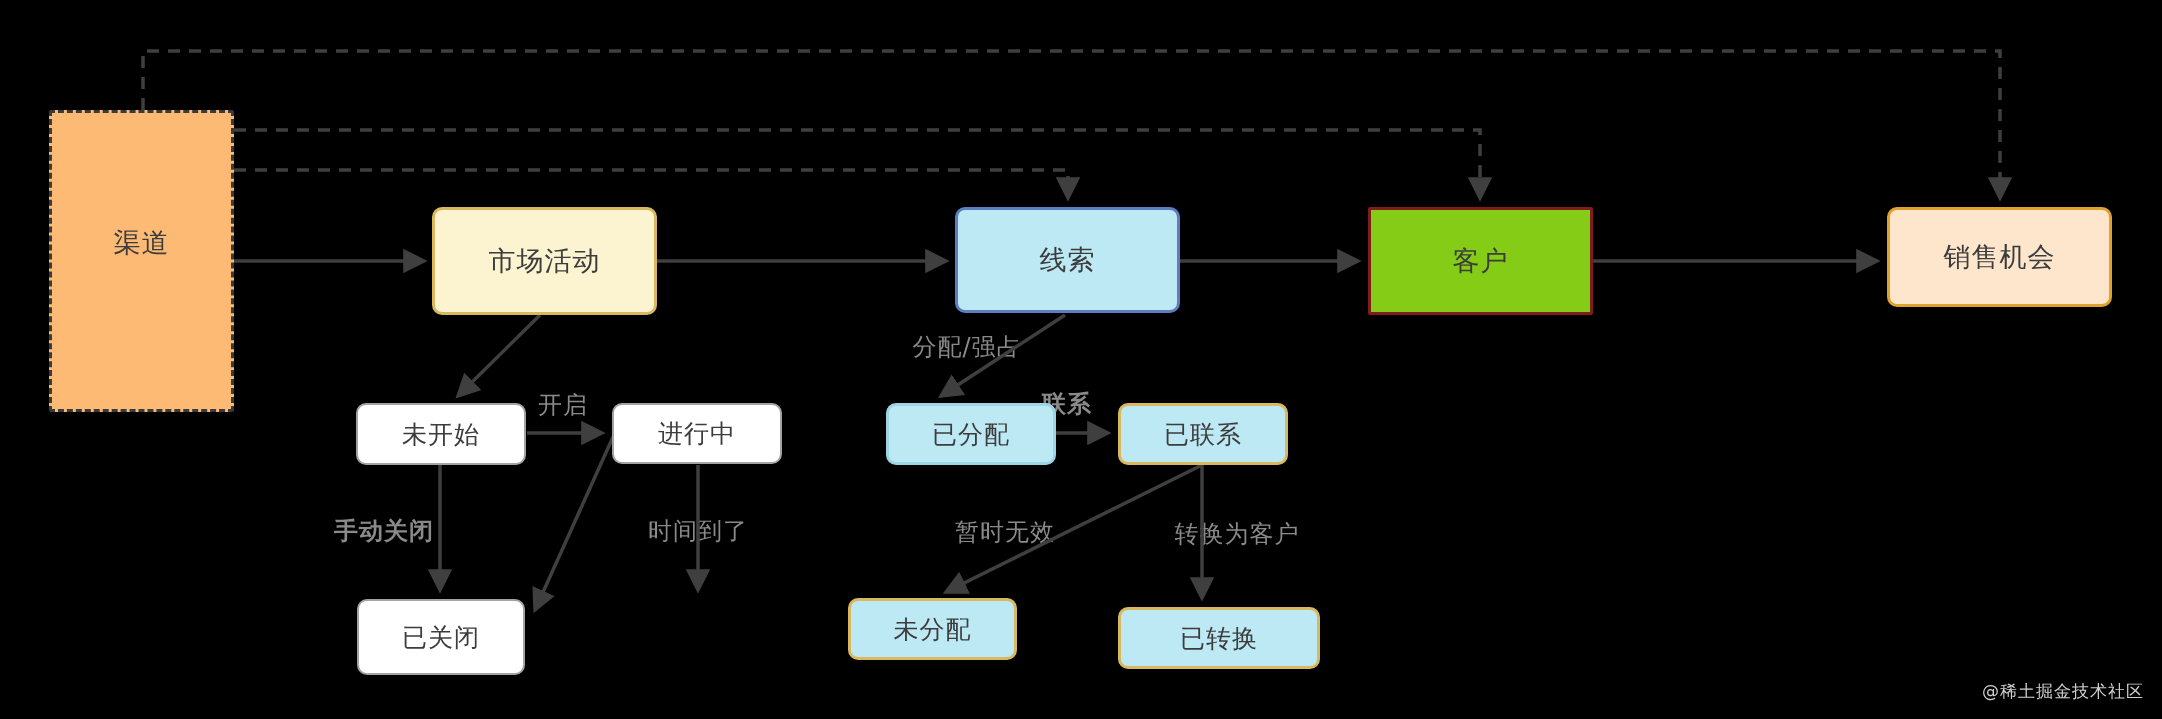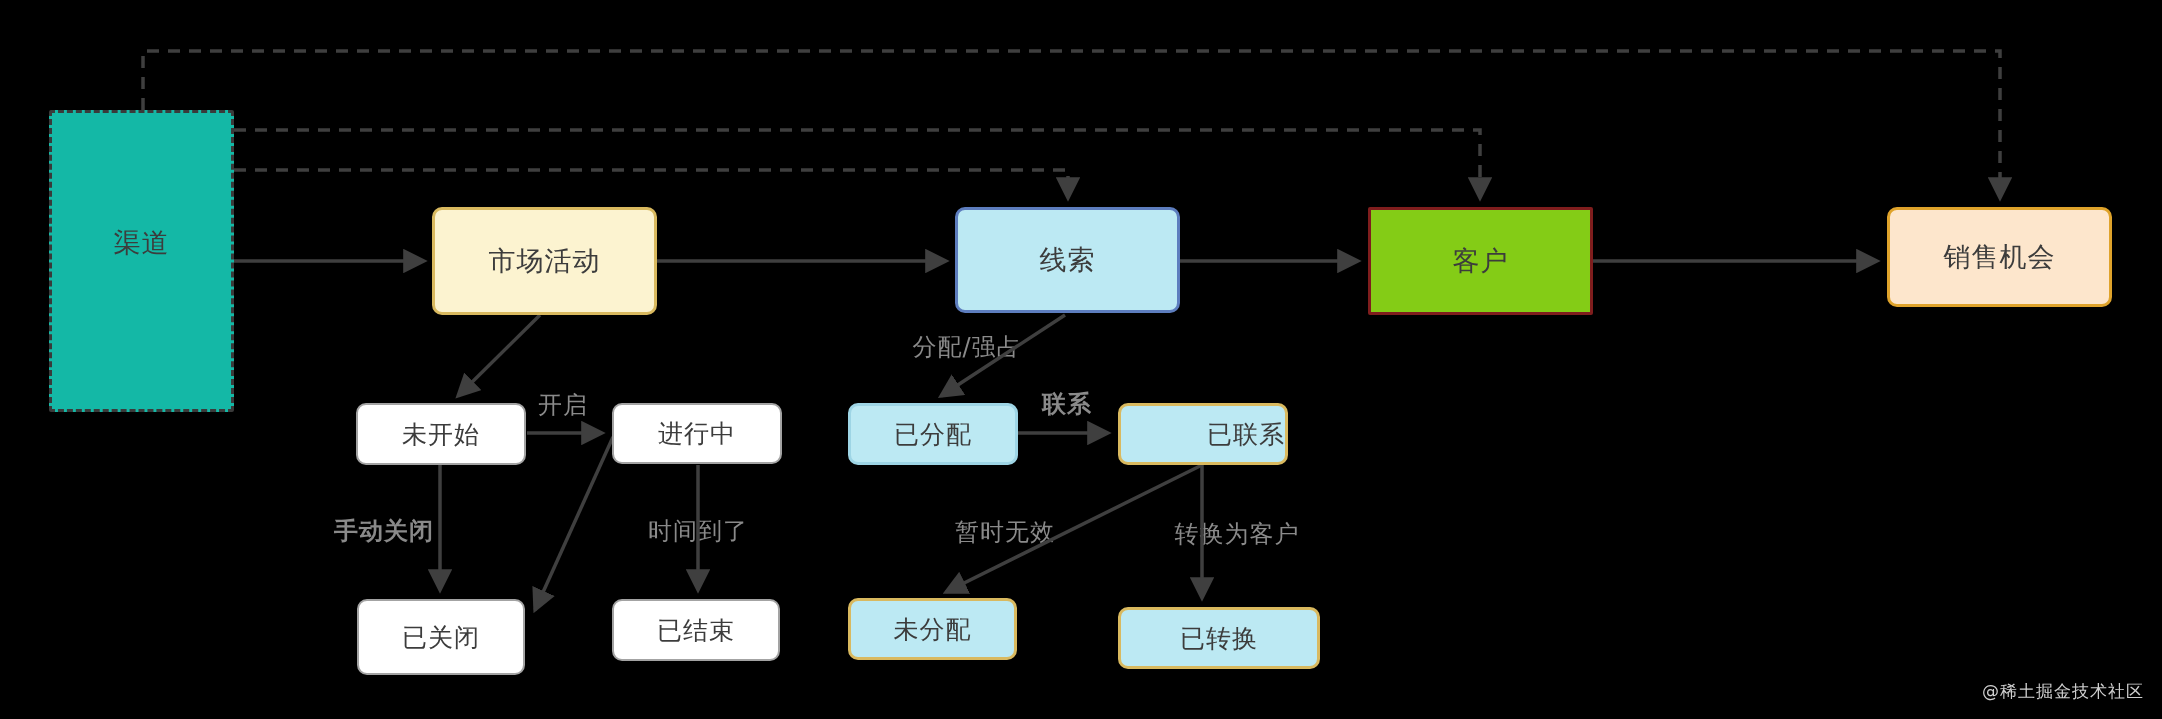--- a/index.html
+++ b/index.html
@@ -12,21 +12,21 @@
   }
   .edges{position:absolute;left:0;top:0;}
   .node{
     position:absolute;
     display:flex;align-items:center;justify-content:center;
     box-sizing:border-box;
     font-size:26px;color:#3c3c3c;
     letter-spacing:1px;
   }
   .node span{display:block;}
-  .n-channel{background:#14b8a6;border:3px dashed #3a3a3a;border-radius:2px;
+  .n-channel{background:#fdba74;border:3px dashed #3a3a3a;border-radius:2px;
              padding-bottom:36px;font-size:27px;}
   .n-yellow-lg{background:#fcf3d0;border:3px solid #d9b95f;border-radius:10px;font-size:27px;}
   .n-cyan-lg{background:#bce9f3;border:3px solid #5d7dbe;border-radius:10px;font-size:27px;font-family:Liberation Mono, monospace;}
   .n-green-lg{background:#84cc16;border:3px solid #7f1d1d;border-radius:2px;font-size:27px;}
   .n-orange-lg{background:#fde6cc;border:3px solid #dfa32b;border-radius:10px;font-size:27px;}
   .n-yellow-sm{background:#ffffff;border:2px solid #a3a3a3;border-radius:10px;font-size:25px;}
   .n-cyan-blue{background:#bce9f3;border:3px solid #9ed5e5;border-radius:10px;font-size:25px;}
   .n-cyan-yel{background:#bce9f3;border:3px solid #d9b95f;border-radius:10px;font-size:25px;}
   .edge-label{
     position:absolute;
@@ -100,28 +100,25 @@
 
   <div class="node n-yellow-sm" style="left:356px;top:403px;width:170px;height:62px;">
       <span>未开始</span>
     </div>
   <div class="node n-yellow-sm" style="left:612px;top:403px;width:170px;height:61px;">
       <span>进行中</span>
     </div>
   <div class="node n-yellow-sm" style="left:357px;top:599px;width:168px;height:76px;">
       <span>已关闭</span>
     </div>
-  <div class="node n-yellow-sm" style="left:612px;top:599px;width:168px;height:62px;">
-      <span>已结束</span>
-    </div>
 
-  <div class="node n-cyan-blue" style="left:848px;top:403px;width:170px;height:62px;">
+  <div class="node n-cyan-blue" style="left:886px;top:403px;width:170px;height:62px;">
       <span>已分配</span>
     </div>
-  <div class="node n-cyan-yel" style="left:1118px;top:403px;width:170px;height:62px;justify-content:flex-end;">
+  <div class="node n-cyan-yel" style="left:1118px;top:403px;width:170px;height:62px;">
       <span>已联系</span>
     </div>
   <div class="node n-cyan-yel" style="left:848px;top:598px;width:169px;height:62px;">
       <span>未分配</span>
     </div>
   <div class="node n-cyan-yel" style="left:1118px;top:607px;width:202px;height:62px;">
       <span>已转换</span>
     </div>
 
   <div class="watermark">@稀土掘金技术社区</div>

